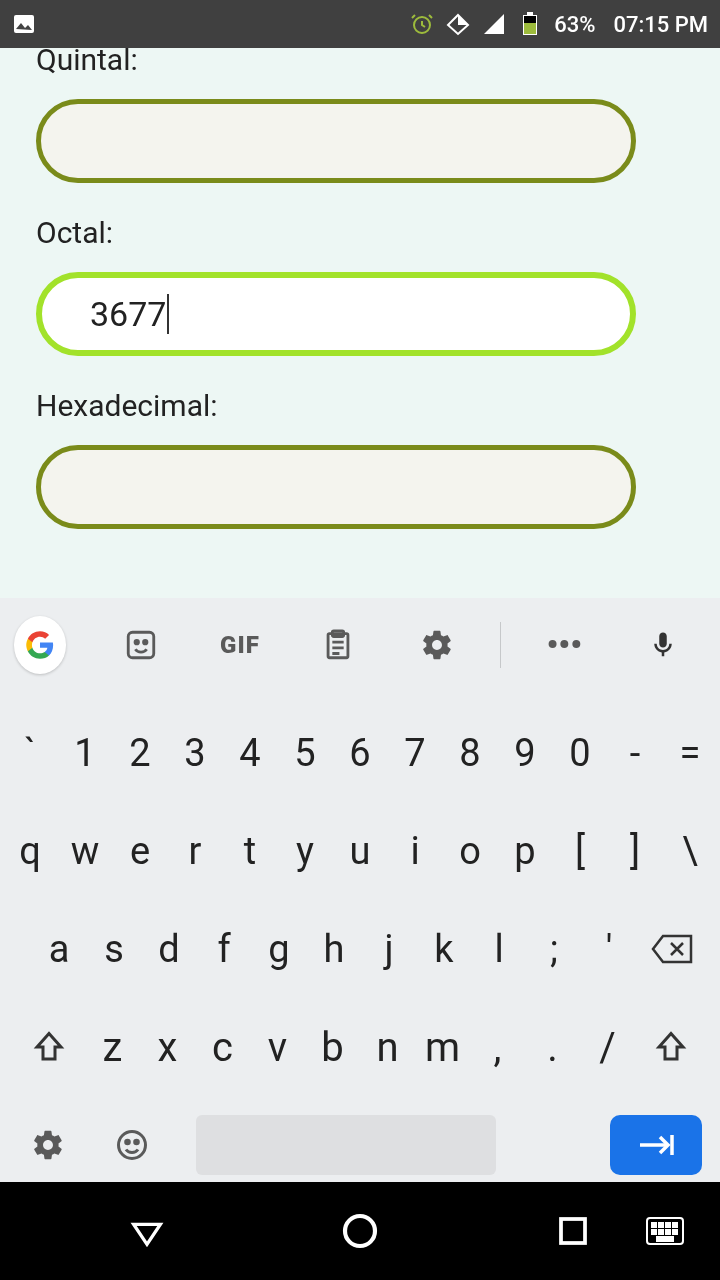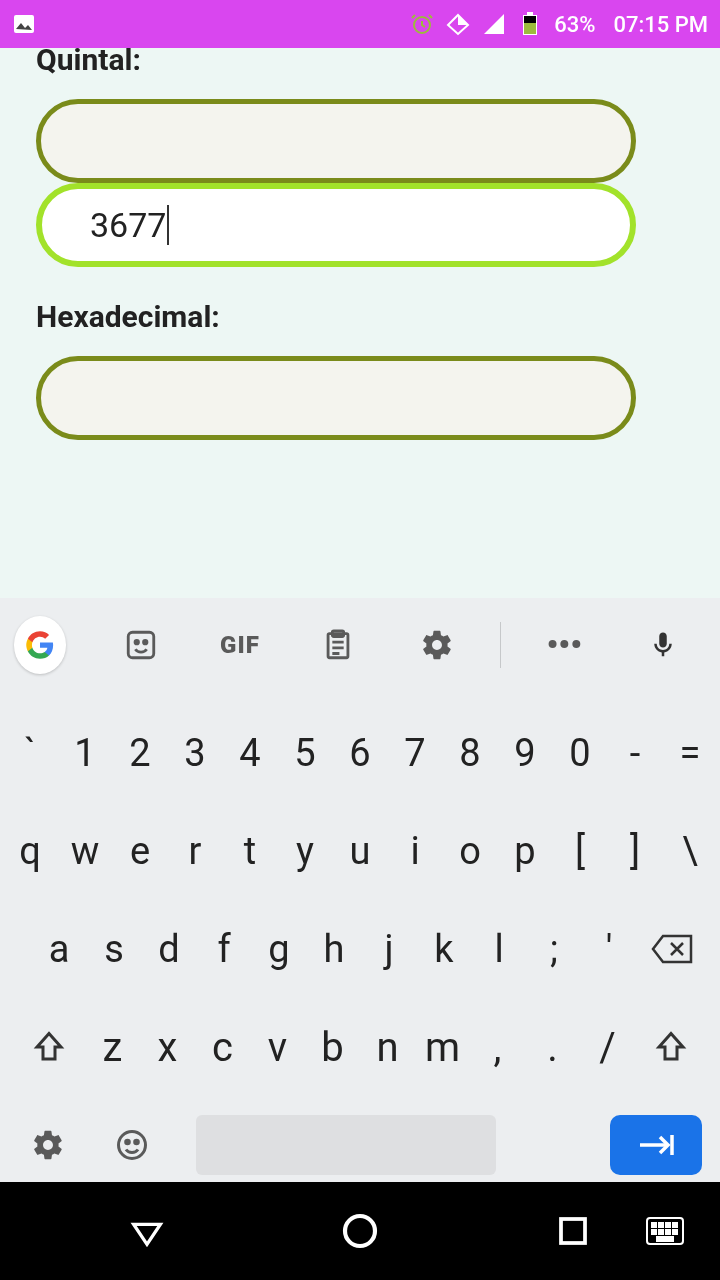--- a/index.html
+++ b/index.html
@@ -1,20 +1,20 @@
 <!DOCTYPE html>
 <html><head>
 <meta charset="utf-8">
 <style>
   * { margin: 0; padding: 0; box-sizing: border-box; font-family: Roboto, Arial, sans-serif; }
   html, body { width: 720px; height: 1280px; overflow: hidden; background: #000; }
   
   .status-bar {
     height: 48px;
-    background: #d946ef;
+    background: #404040;
     color: #fff;
     display: flex;
     align-items: center;
     padding: 0 12px;
     font-size: 22px;
     font-weight: 500;
   }
   .status-left { flex: 1; display: flex; gap: 8px; align-items: center; }
   .status-right { display: flex; gap: 12px; align-items: center; }
   .status-icon { width: 24px; height: 24px; display: inline-flex; align-items: center; justify-content: center; }
@@ -25,21 +25,21 @@
     padding: 0 36px;
     overflow: hidden;
   }
   .panel {
     background: #edf7f4;
     padding: 0;
   }
   .field-group { margin-top: 0; }
   .field-label {
     font-size: 30px;
-    font-weight: 700;
+    font-weight: 400;
     color: #222;
     margin: 32px 0 22px 0;
   }
   .field-label.cut { margin-top: -6px; }
   .pill-input {
     width: 600px;
     height: 84px;
     border-radius: 48px;
     background: #fff;
     display: flex;
@@ -203,20 +203,21 @@
 
 <div class="content">
   <div class="panel">
     <div class="field-group">
       <div class="field-label cut">Quintal:</div>
       <div class="pill-input inactive">
         <span></span>
       </div>
     </div>
     <div class="field-group">
+      <div class="field-label">Octal:</div>
       <div class="pill-input active">
         <span>3677</span>
           <span class="caret"></span>
       </div>
     </div>
     <div class="field-group">
       <div class="field-label">Hexadecimal:</div>
       <div class="pill-input inactive">
         <span></span>
       </div>

